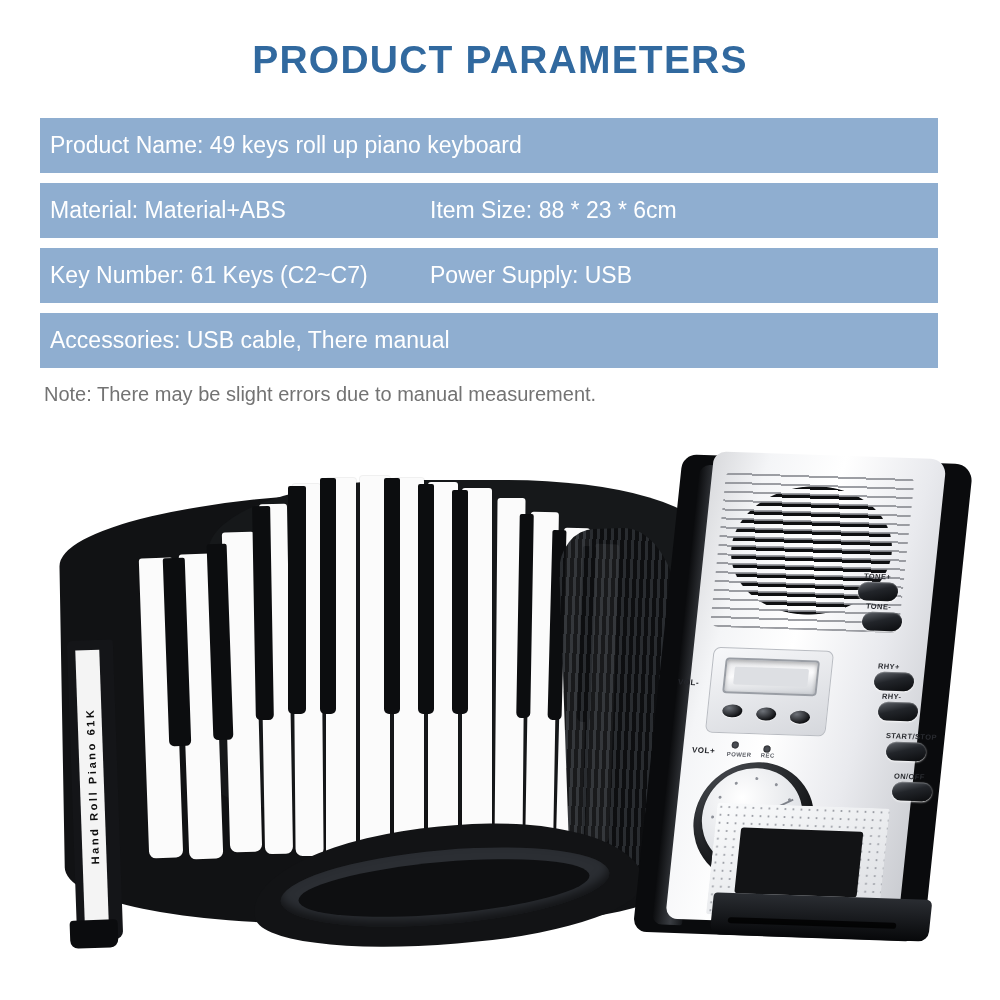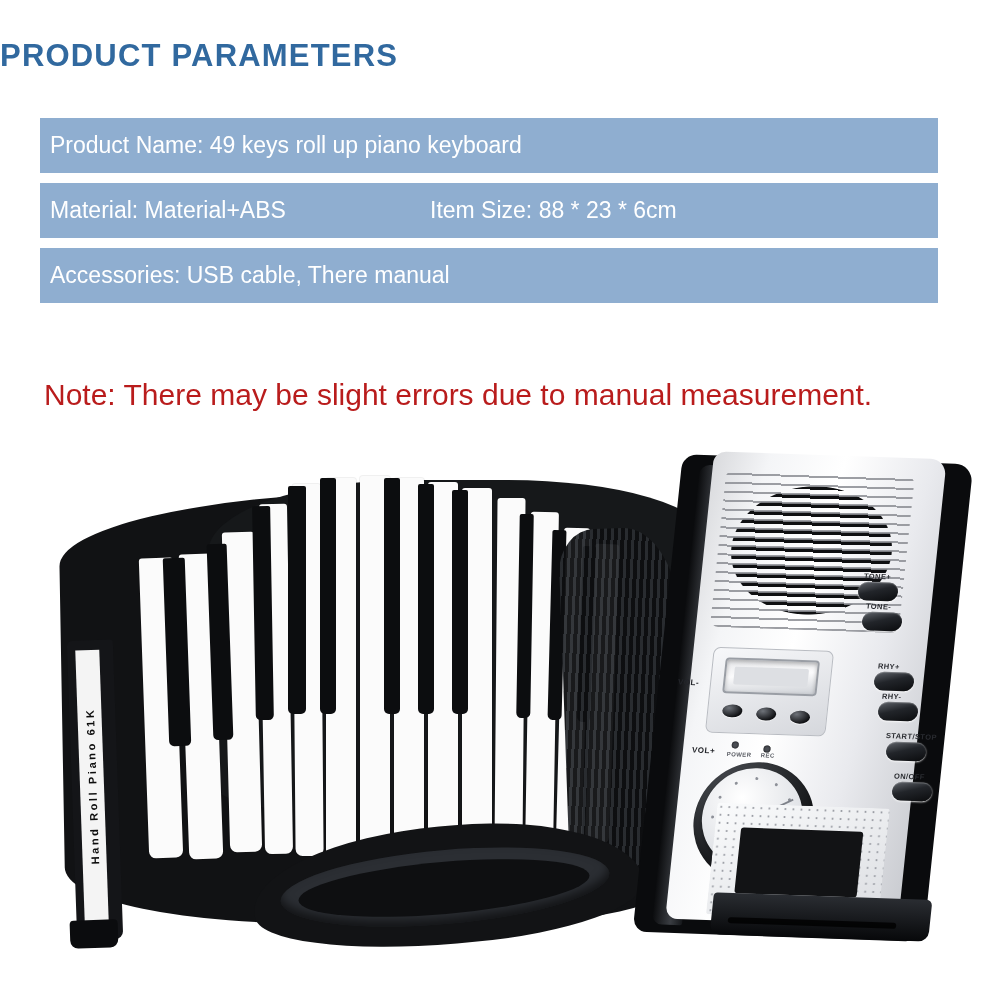--- a/index.html
+++ b/index.html
@@ -9,21 +9,22 @@
     font-family: "Liberation Sans", sans-serif;
     position: relative;
     overflow: hidden;
   }
 
   
   .page-title {
     position: absolute;
     left: 0; top: 40px;
     width: 1000px;
-    font-size: 31px;
+    text-align: center;
+    font-size: 39px;
     font-weight: bold;
     letter-spacing: 1.2px;
     color: #31699F;
     line-height: 1;
   }
 
   
   .param-table {
     position: absolute;
     left: 40px; top: 118px;
@@ -47,22 +48,22 @@
   .param-cell.c1 { padding-left: 10px; width: 390px; }
   .param-cell.c2 { width: 420px; }
 
   
   .note-block {
     position: absolute;
     left: 44px; top: 378px;
     width: 920px;
   }
   .note-line {
-    font-size: 30px;
-    color: #b91c1c;
+    font-size: 20px;
+    color: #737373;
     line-height: 33px;
     white-space: nowrap;
   }
 
   
   .photo {
     position: absolute;
     left: 0; top: 440px;
     width: 1000px; height: 560px;
     background: #ffffff;
@@ -393,20 +394,24 @@
 
   <div class="param-row">
     <div class="param-cell c1">Product Name: 49 keys roll up piano keyboard</div>
   </div>
 
   <div class="param-row">
     <div class="param-cell c1">Material: Material+ABS</div>
     <div class="param-cell c2">Item Size: 88 * 23 * 6cm</div>
   </div>
 
+  <div class="param-row">
+    <div class="param-cell c1">Key Number: 61 Keys (C2~C7)</div>
+    <div class="param-cell c2">Power Supply: USB</div>
+  </div>
 
   <div class="param-row">
     <div class="param-cell c1">Accessories: USB cable, There manual</div>
   </div>
 
 </div>
 
 <div class="note-block">
   <div class="note-line">Note: There may be slight errors due to manual measurement.</div>
 </div>

